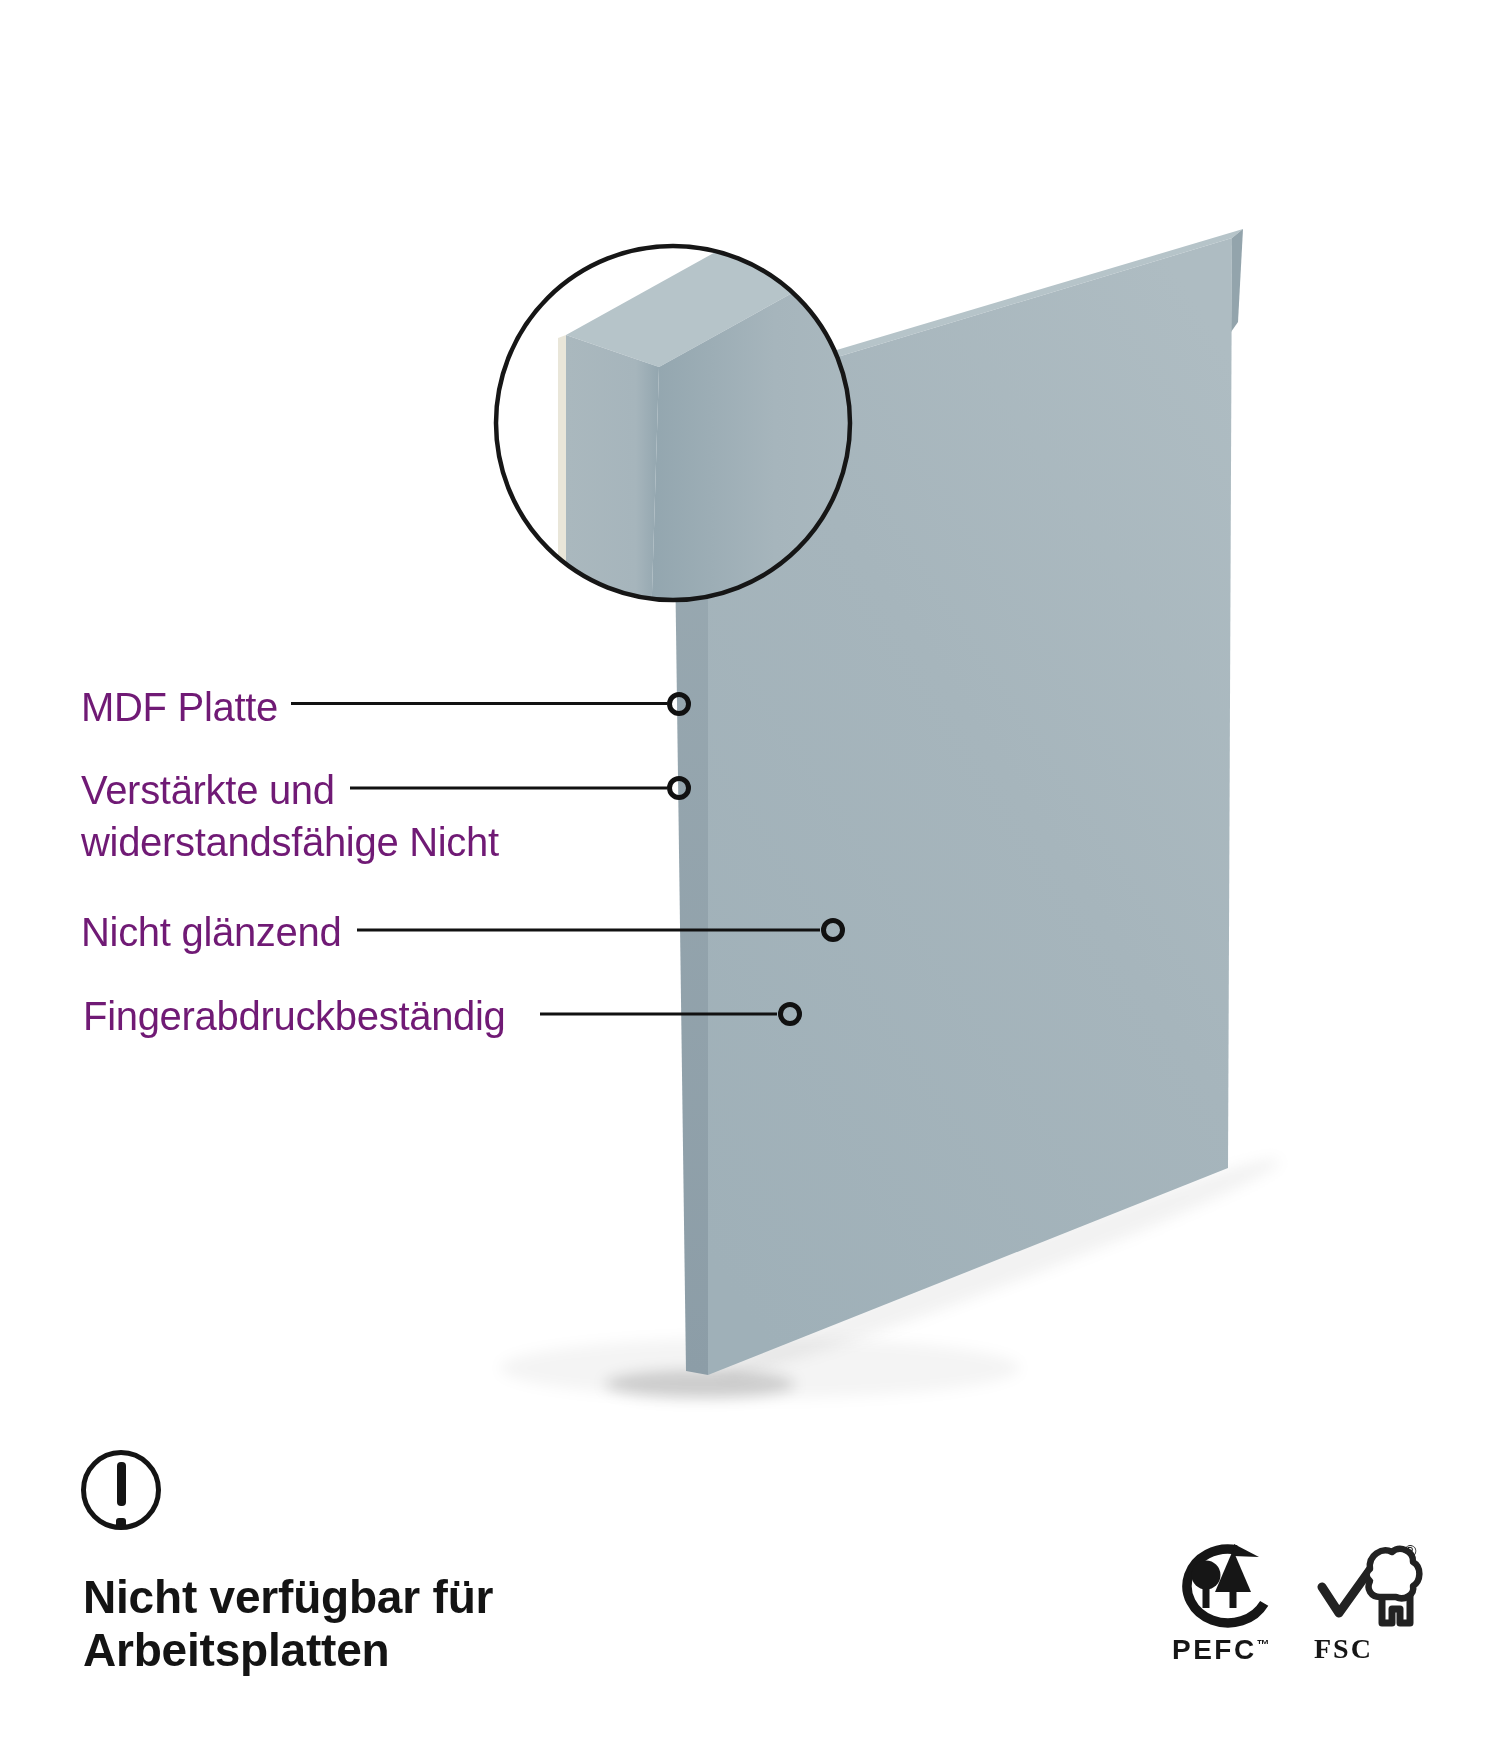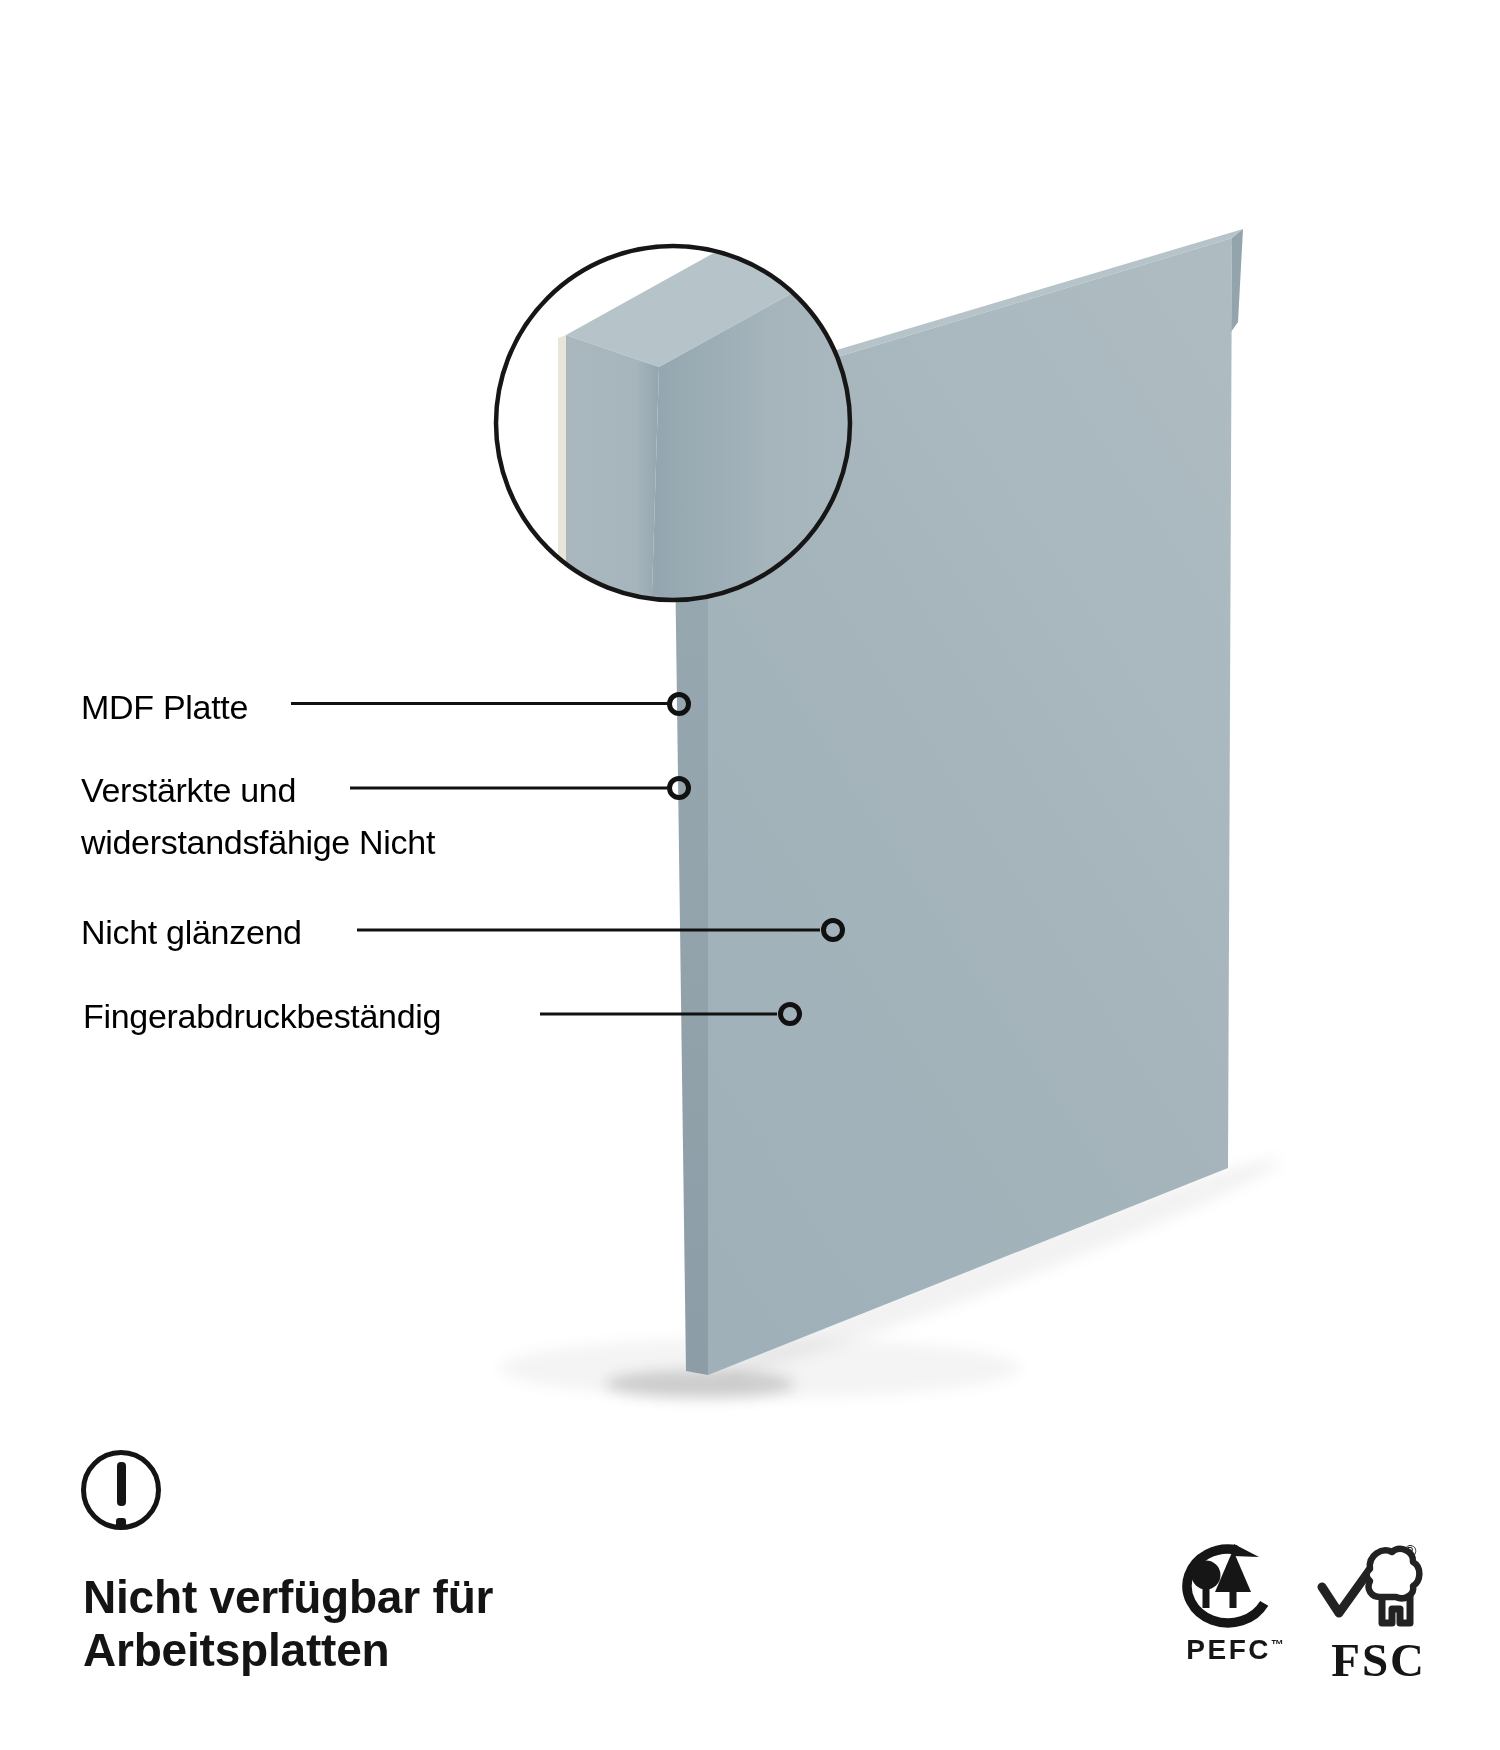--- a/index.html
+++ b/index.html
@@ -6,45 +6,45 @@
   .canvas{
     position:relative;
     width:1500px;height:1750px;
     background:var(--page-bg,#fff);
     font-family:"Liberation Sans",sans-serif;
     overflow:hidden;
   }
   .scene{position:absolute;left:0;top:0;}
   .label{
     position:absolute;
-    font-size:34px;line-height:52px;
+    font-size:40px;line-height:52px;
     letter-spacing:-0.3px;
-    color:#000000;
+    color:#701a75;
     white-space:pre-line;
   }
   .note{
     position:absolute;left:83px;top:1564px;
     font-size:46px;line-height:53px;font-weight:700;
     color:#141414;white-space:pre-line;letter-spacing:-0.2px;margin-top:7px;
   }
   .excl{
     position:absolute;left:81px;top:1450px;
     width:70px;height:70px;border:5px solid #141414;border-radius:50%;
   }
   .excl .bar{position:absolute;left:30.5px;top:7px;width:9px;height:44px;border-radius:4px;background:#141414;}
   .excl .dot{position:absolute;left:30px;top:63px;width:10px;height:10px;border-radius:3px;background:#141414;}
-  .cert{position:absolute;width:112px;text-align:right;}
+  .cert{position:absolute;width:112px;text-align:left;}
   .cert.pefc{left:1172px;top:1544px;}
   .cert.fsc{left:1314px;top:1541px;}
   .cert .name{
     margin-top:2px;font-weight:700;color:#161616;
     font-size:28px;letter-spacing:2.5px;
   }
   .cert.fsc .name{
-    font-family:"Liberation Serif",serif;font-size:47px;letter-spacing:2px;font-weight:700;
+    font-family:"Liberation Serif",serif;font-size:28px;letter-spacing:2px;font-weight:700;
   }
   .cert .name sup{font-size:13px;letter-spacing:0;vertical-align:super;}
   .cert svg{display:block;margin:0 auto;}
 </style>
 </head>
 <body>
 
 <div class="canvas">
 
   <svg class="scene" width="1500" height="1750" viewBox="0 0 1500 1750">

